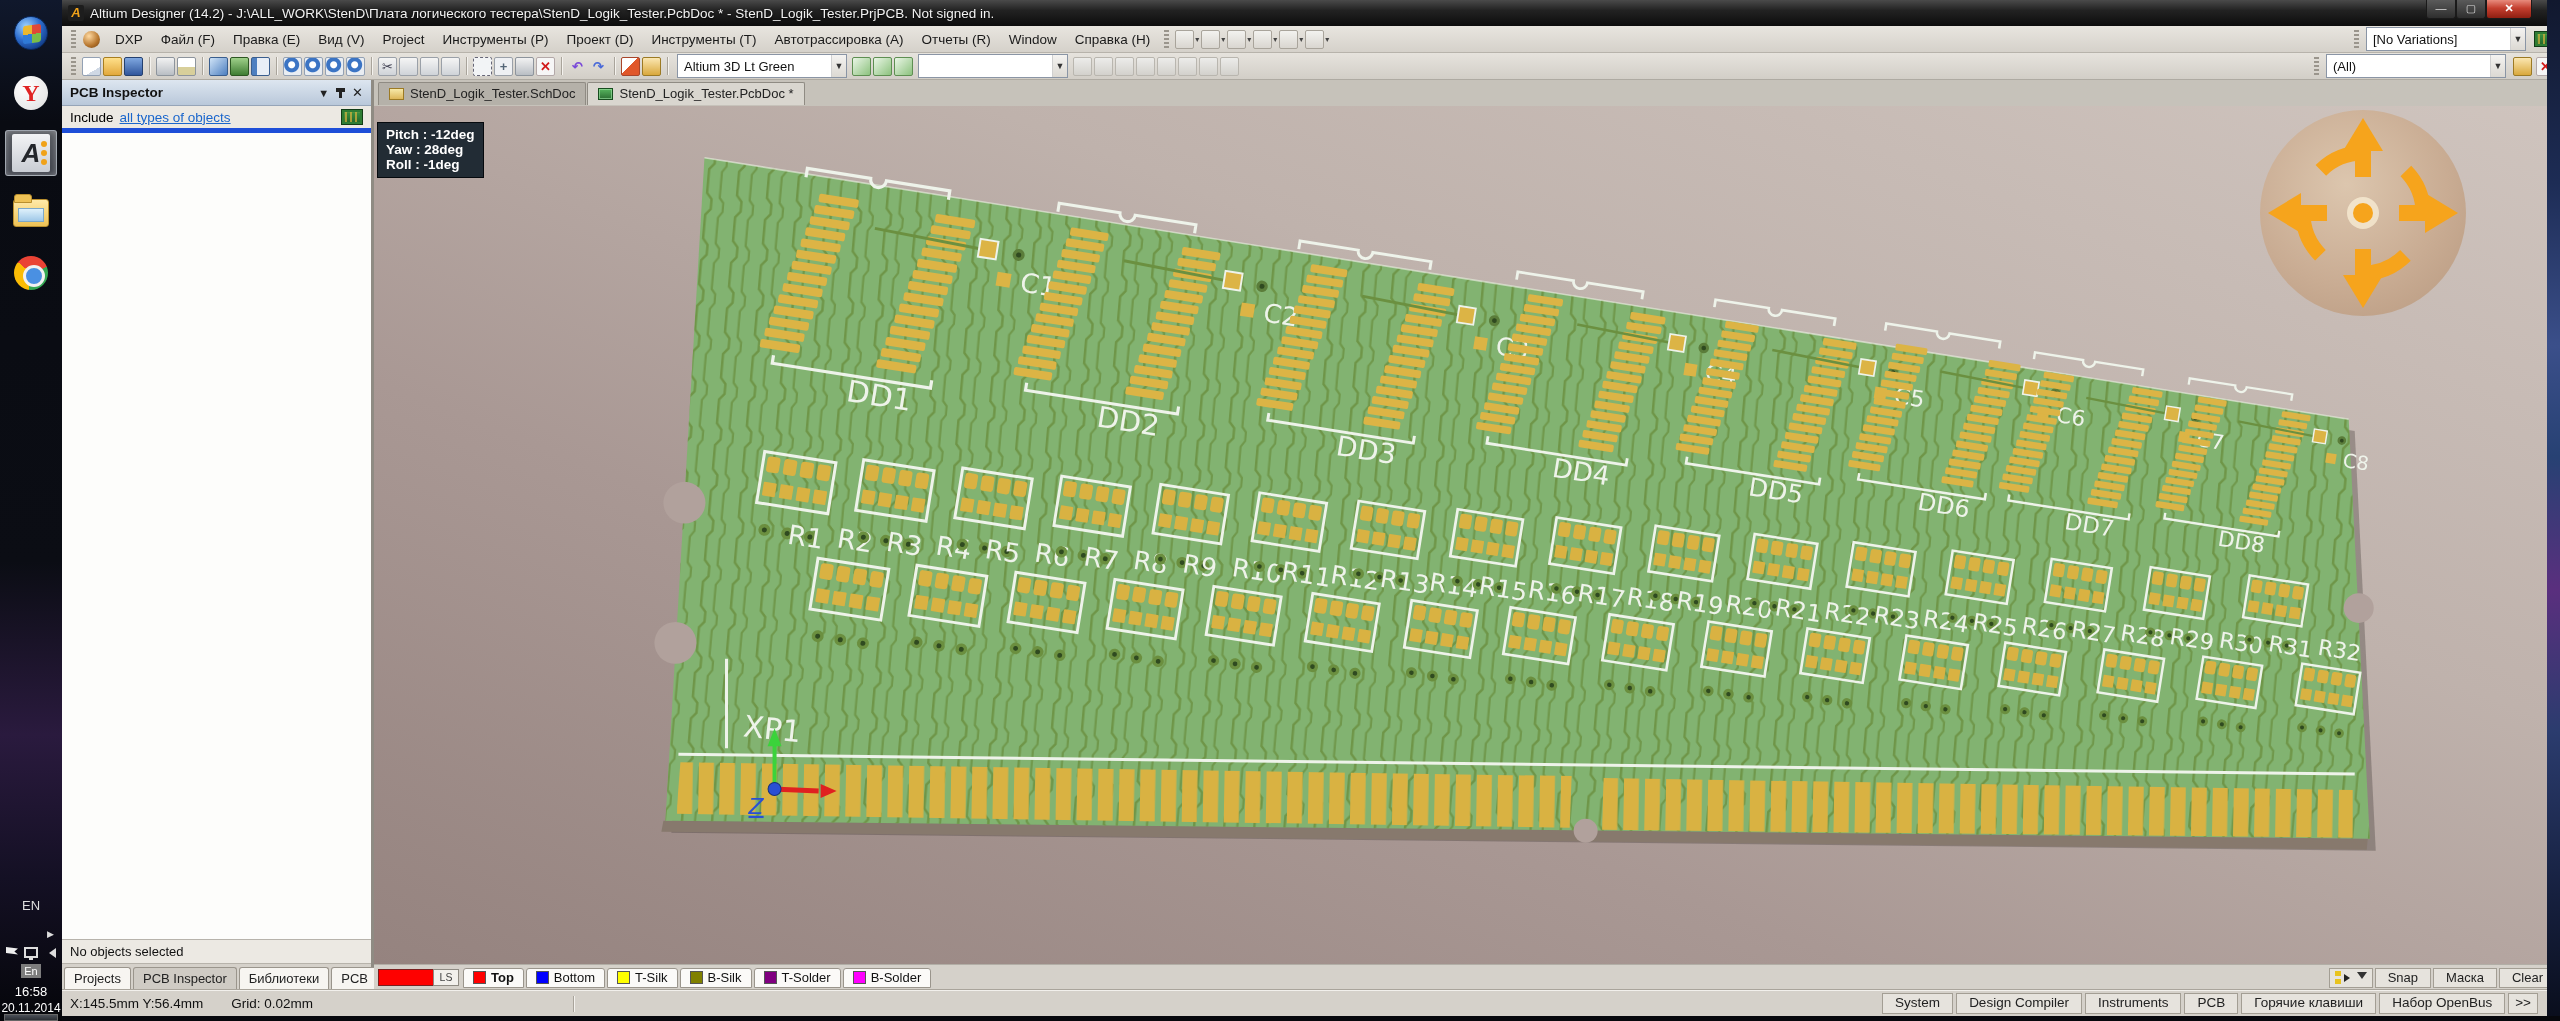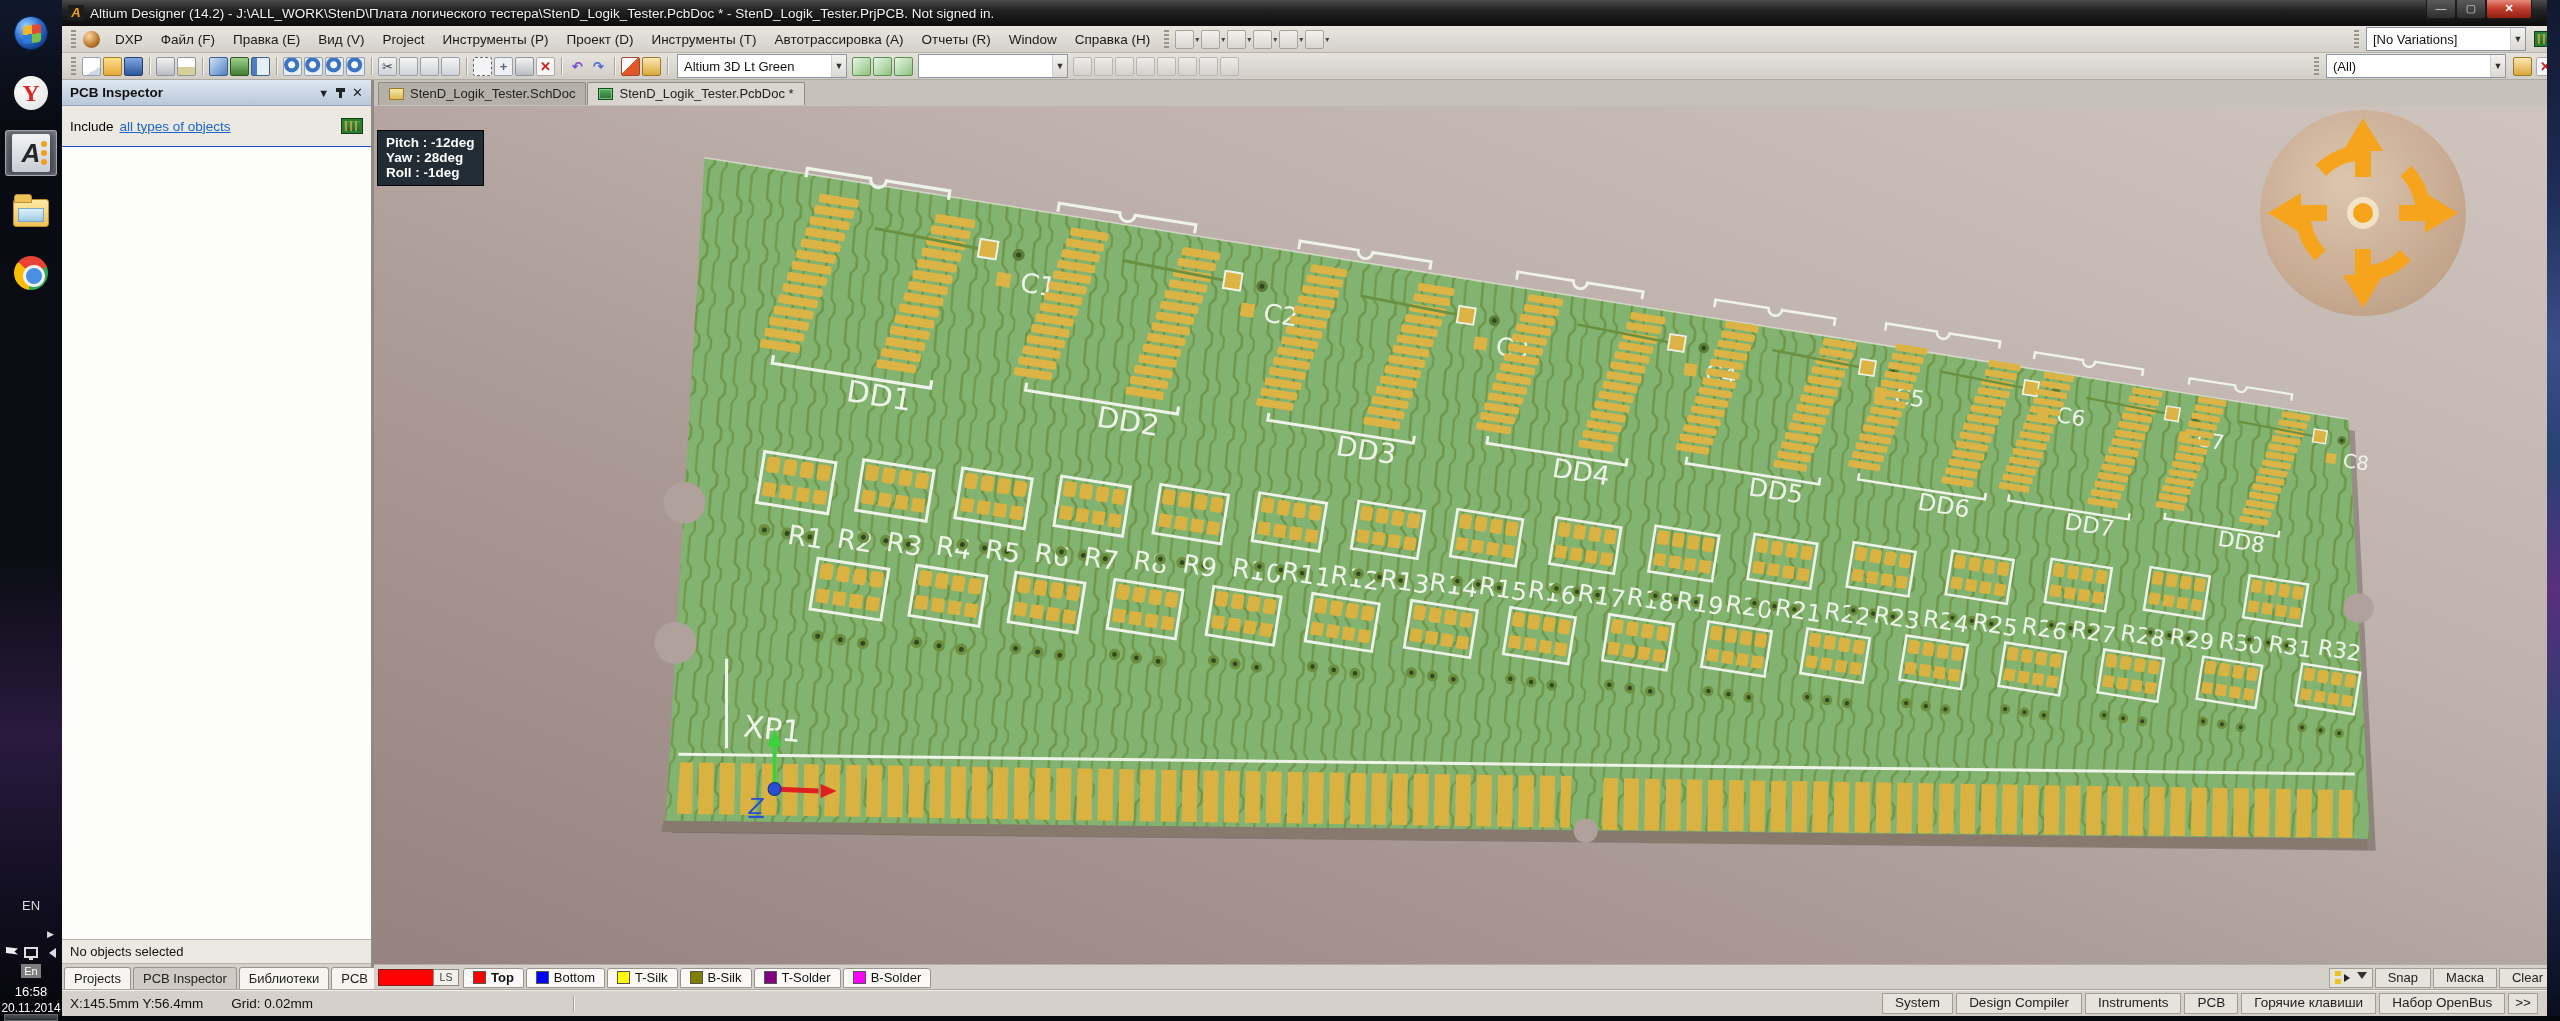--- a/index.html
+++ b/index.html
@@ -91,21 +91,21 @@
   .workarea { flex:1 1 auto; display:flex; min-height:0; }
 
   
   .left-panel { width:312px; flex:0 0 auto; display:flex; flex-direction:column; background:#fdfdfb; border-right:3px solid #8f8b83; }
   .lp-header { height:26px; background:linear-gradient(180deg,#dde6f0,#b9c8da); border-bottom:1px solid #96a5b8; display:flex; align-items:center; padding:0 8px; flex:0 0 auto; }
   .lp-title { font-size:13.5px; font-weight:bold; color:#111; }
   .lp-hicons { margin-left:auto; display:flex; align-items:center; gap:10px; color:#222; }
   .lp-hicons span { font-size:11px; }
   .pinshape { width:3px; height:10px; background:#222; position:relative; display:inline-block; }
   .pinshape:before { content:""; position:absolute; top:0; left:-3px; width:9px; height:4px; background:#222; }
-  .lp-include { height:41px; background:#ece9e3; border-bottom:1px solid #1d4ed8; display:flex; align-items:center; padding:0 8px; font-size:13.5px; flex:0 0 auto;justify-content:center; }
+  .lp-include { height:27px; background:#ece9e3; border-bottom:5px solid #1d4ed8; display:flex; align-items:center; padding:0 8px; font-size:13.5px; flex:0 0 auto;justify-content:center; }
   .lp-include a { color:#1a66cc; margin-left:6px; }
   .chip-icon { width:22px; height:16px; background:linear-gradient(180deg,#3f9a46,#1f6126); border:1px solid #123d16; margin-left:auto;
      box-shadow:inset 0 0 0 2px #2e7d34, inset 3px 3px 0 0 #d8b23c22; position:relative; }
   .chip-icon:after { content:""; position:absolute; inset:2px 3px; background:repeating-linear-gradient(90deg,#d8b23c 0 2px, transparent 2px 5px); opacity:.7; }
   .lp-body { flex:1 1 auto; background:#fdfdfb; }
   .lp-status { height:24px; border-top:1px solid #b7b3ab; background:#ece9e3; display:flex; align-items:center; padding:0 8px; font-size:13px; color:#111; flex:0 0 auto; }
   .lp-tabs { height:27px; background:#d5d1ca; border-top:1px solid #b7b3ab; display:flex; align-items:flex-end; padding:2px 2px 0 2px; gap:2px; flex:0 0 auto; }
   .lp-tab { font-size:13px; color:#222; background:#f7f5f1; border:1px solid #9a958c; border-bottom:none; padding:3px 9px 4px; border-radius:3px 3px 0 0; white-space:nowrap; }
   .lp-tab.active { background:#cfcbc4; font-weight:normal; }
 
@@ -113,21 +113,21 @@
   .doc-area { flex:1 1 auto; display:flex; flex-direction:column; min-width:0; }
   .tabbar { height:26px; background:#c6c2ba; display:flex; align-items:flex-start; padding:2px 2px 0 4px; gap:1px; flex:0 0 auto; }
   .doc-tab { display:flex; align-items:center; gap:6px; font-size:13px; color:#222; background:#b5b1a9; border:1px solid #8f8b83; border-bottom:none; padding:3px 10px 4px; border-radius:2px 2px 0 0; }
   .doc-tab.active { background:#d9d6cf; }
   .sch-ico { width:15px; height:12px; background:linear-gradient(180deg,#f7e9a8,#ddb75a); border:1px solid #9c7a24; }
   .pcb-ico { width:15px; height:12px; background:linear-gradient(180deg,#57b45e,#2c6e33); border:1px solid #174d1e; box-shadow:inset 0 0 0 1px #9be0a1aa; }
 
   .viewport { flex:1 1 auto; position:relative; min-height:0; overflow:hidden;
      background:linear-gradient(to top right, #95837f 0%, #a99894 34%, #bfb2ac 64%, #cfc4be 100%); }
   .viewport svg.boardsvg { position:absolute; inset:0; width:100%; height:100%; }
-  .vtooltip { position:absolute; left:3px; top:24px; background:#18242ef0; border:1px solid #05090d; color:#fff;
+  .vtooltip { position:absolute; left:3px; top:16px; background:#18242ef0; border:1px solid #05090d; color:#fff;
      font-size:13.5px; font-weight:bold; line-height:15px; padding:4px 8px 5px; z-index:3; }
   .compass { position:absolute; right:92px; top:2px; width:210px; height:210px; z-index:2; }
 
   .layerbar { height:26px; background:#d5d1ca; border-top:1px solid #b2aea6; display:flex; align-items:center; padding:0 4px; gap:2px; flex:0 0 auto; }
   .cur-layer { width:56px; height:17px; background:#fe0100; border:1px solid #7a2020; }
   .ls-btn { width:26px; height:17px; background:#f2f0ec; border:1px solid #8f8b83; font-size:10.5px; color:#444; text-align:center; line-height:15px; margin-left:-3px; }
   .layer-tab { display:flex; align-items:center; gap:5px; height:20px; background:#fbfaf8; border:1px solid #9a958c; border-radius:3px 3px 0 0; padding:0 9px; font-size:13px; color:#111; margin-left:2px; }
   .layer-tab.active { font-weight:bold; }
   .lsw { width:13px; height:13px; border:1px solid #555; }
   .lb-right { margin-left:auto; display:flex; align-items:center; gap:2px; }

